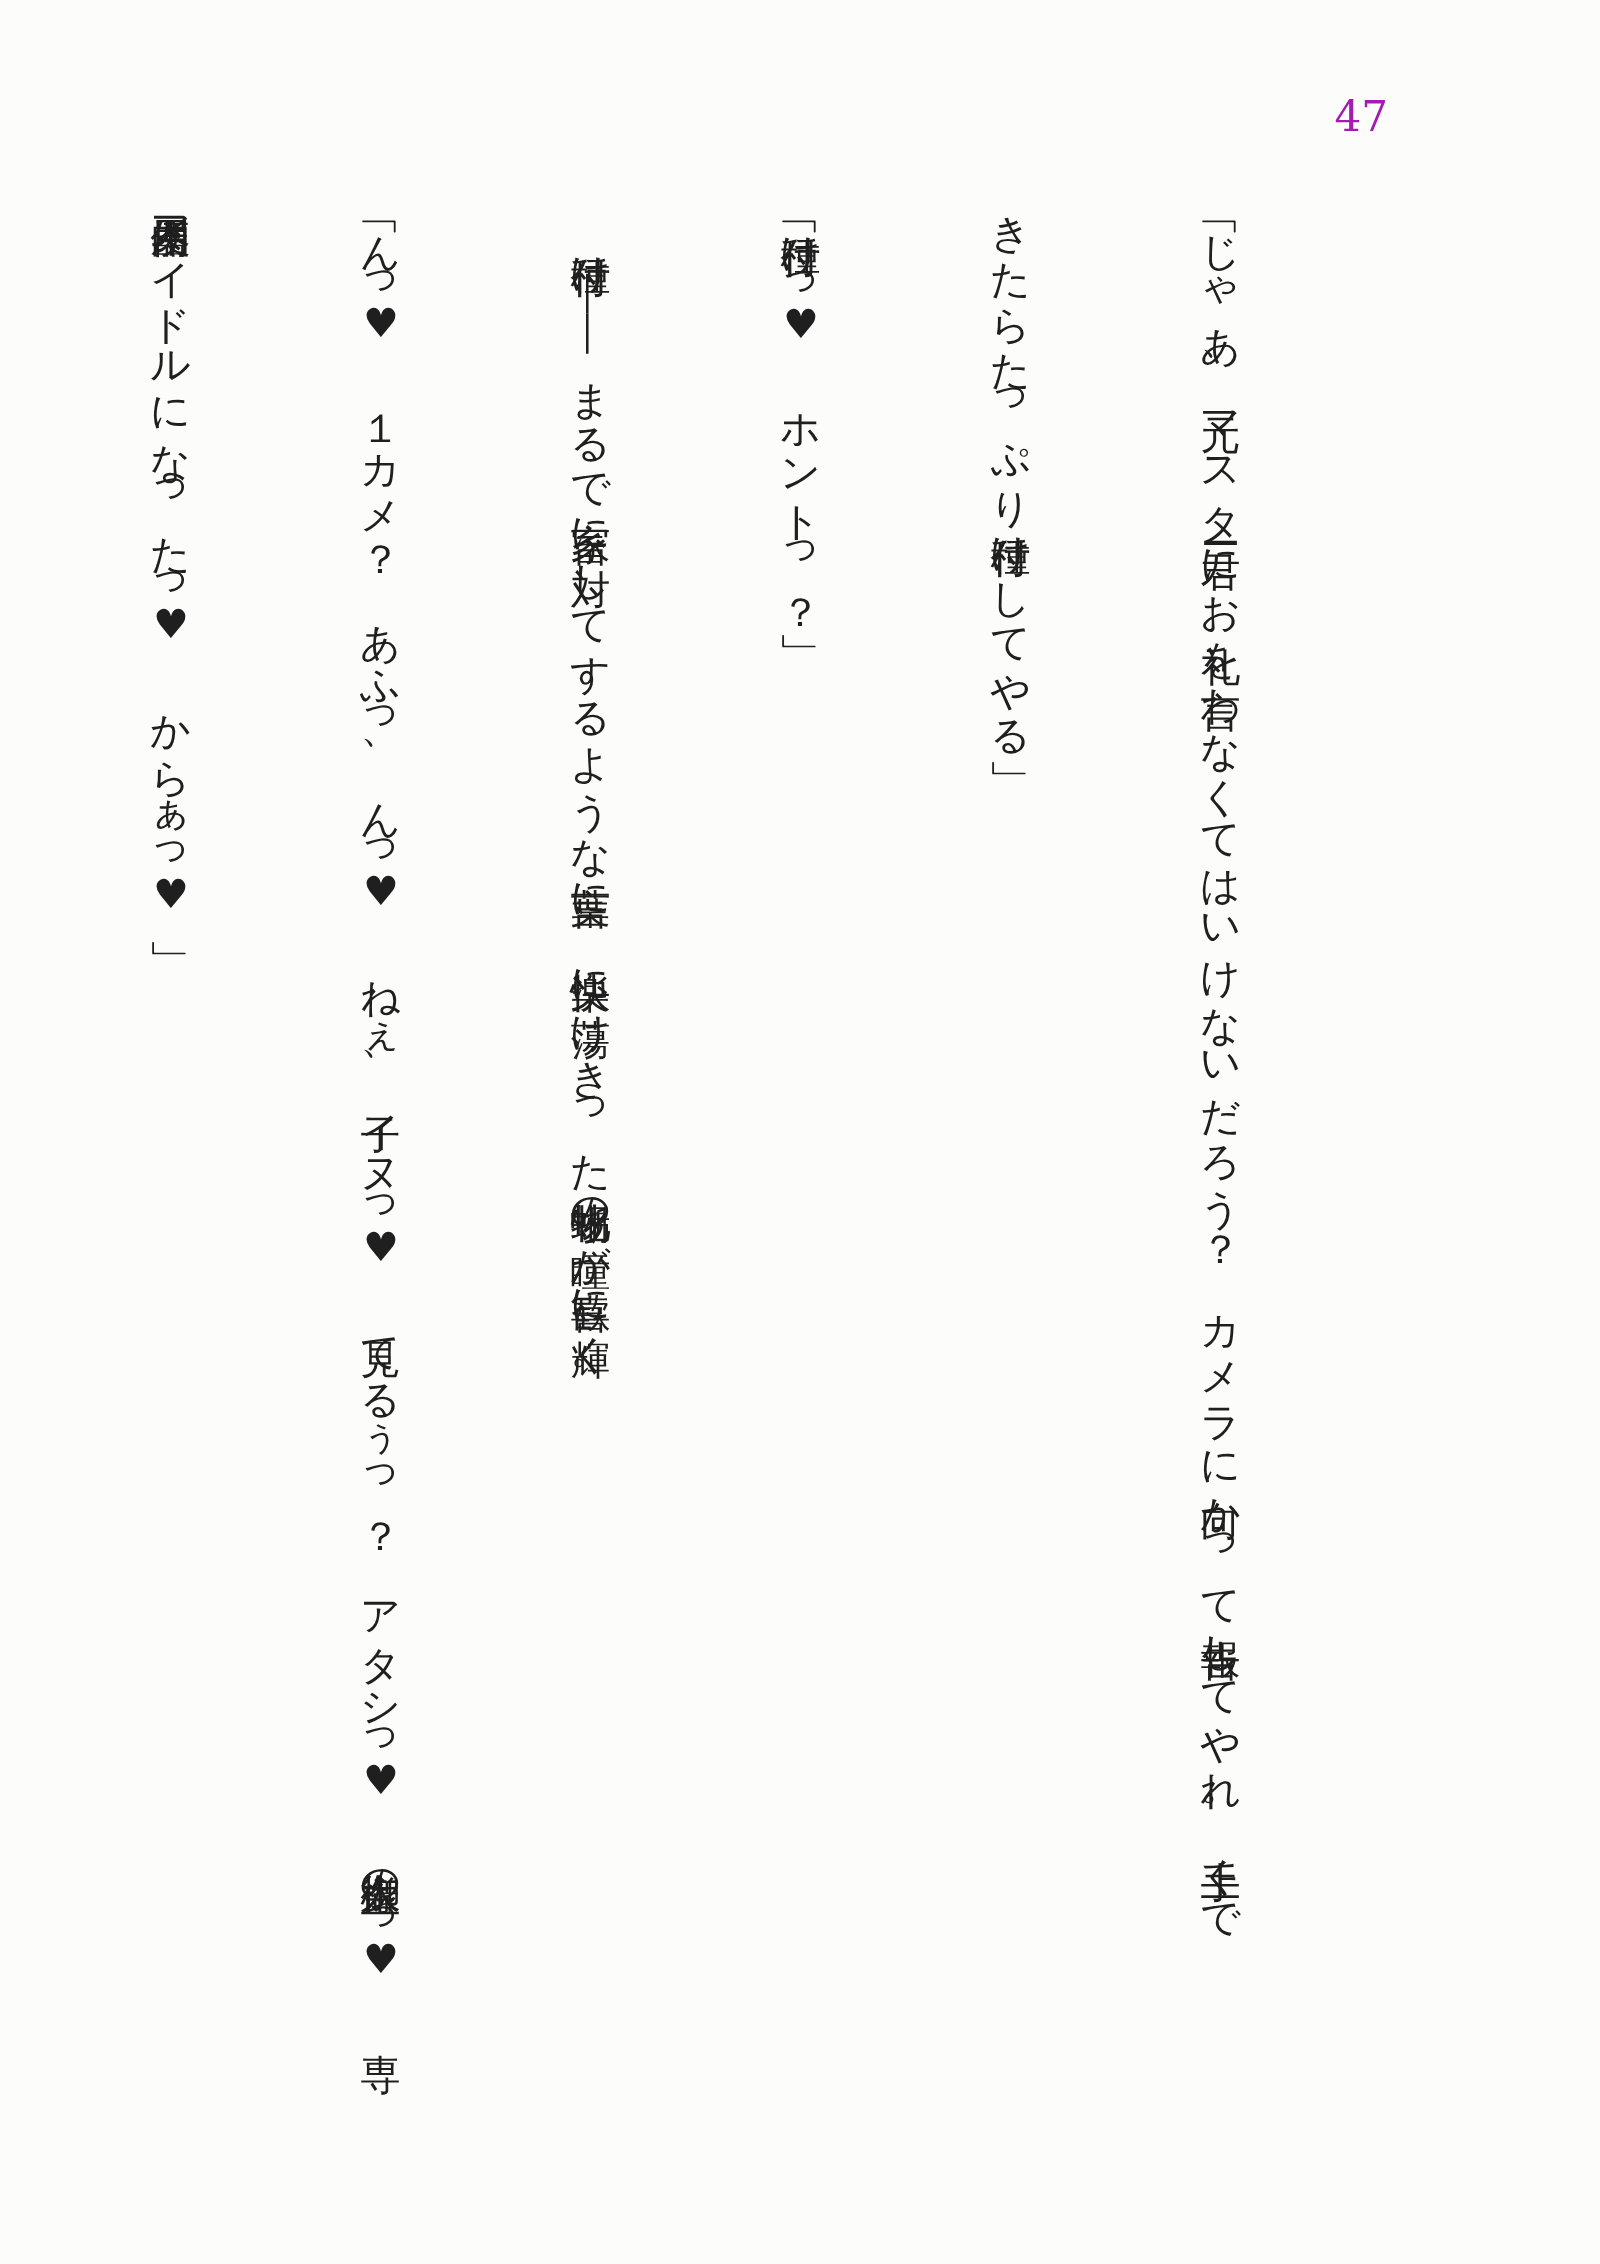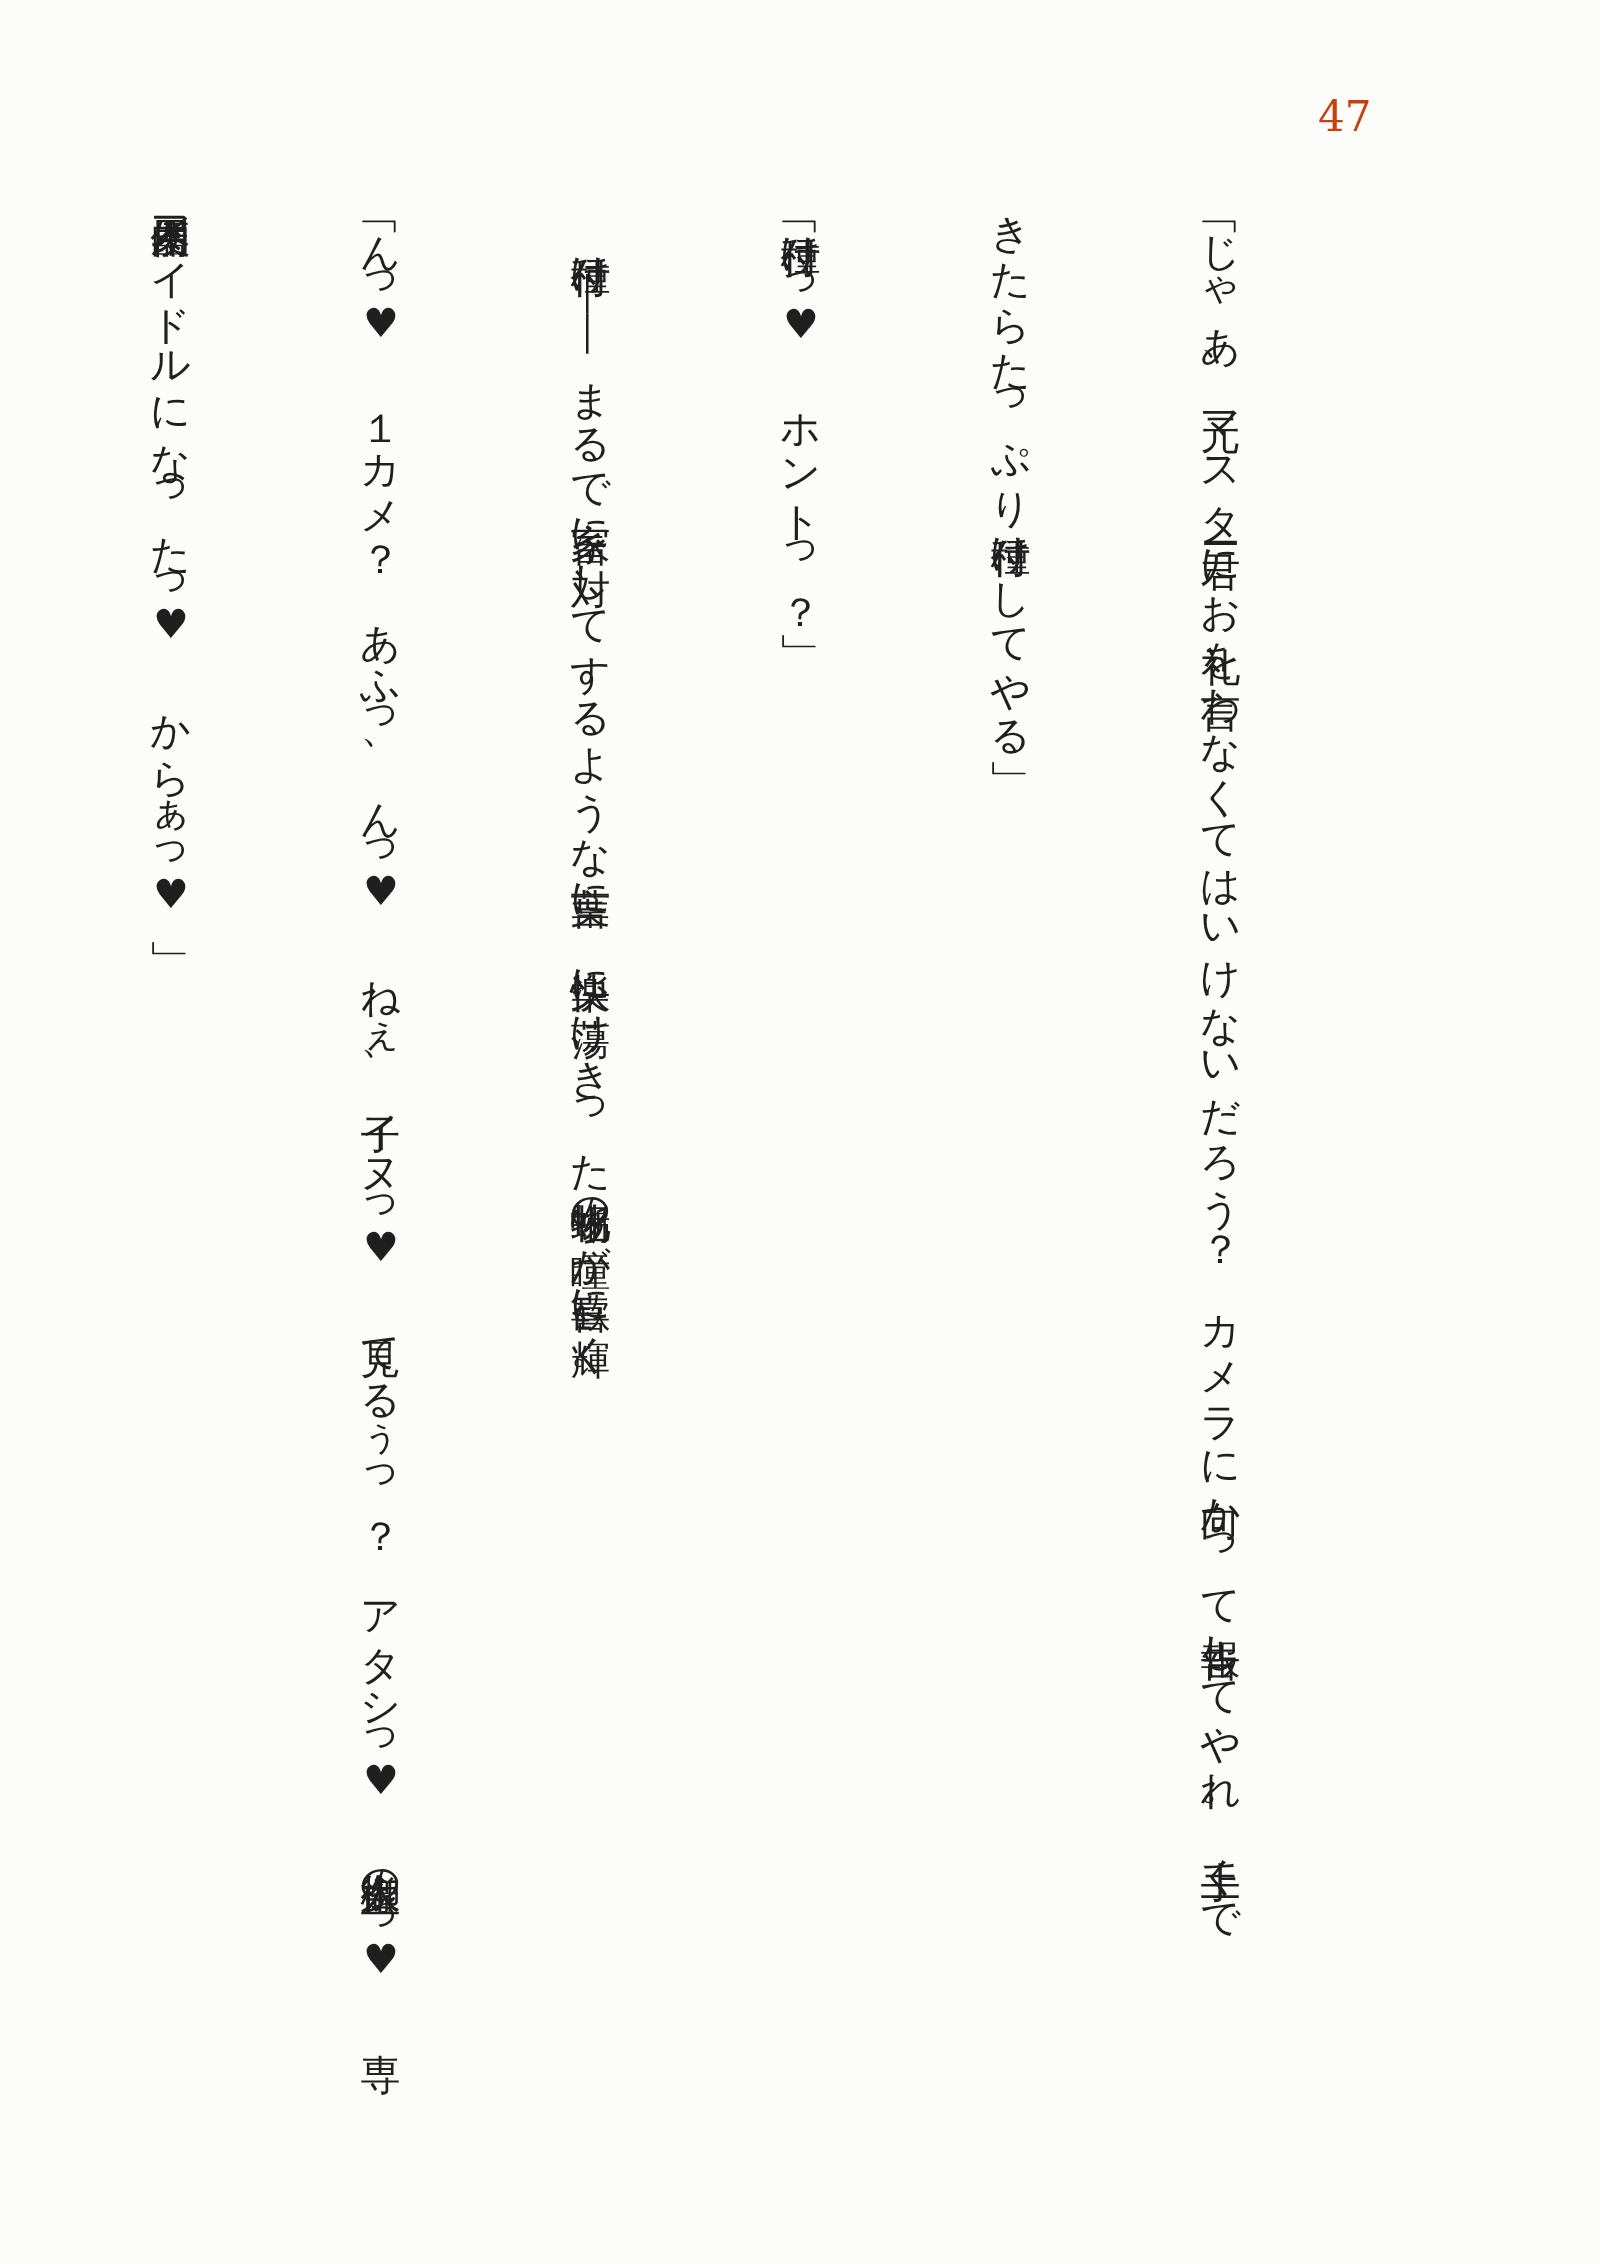--- a/index.html
+++ b/index.html
@@ -16,24 +16,24 @@
     height: 2264px;
     background: #fcfcfa;
     color: #1f1f1f;
     font-family: "DejaVu Serif", "Liberation Serif", serif;
   }
   .page-number {
     position: absolute;
     top: 96px;
     left: 1318px;
     width: 70px;
-    text-align: left;
+    text-align: right;
     font-size: 42px;
     line-height: 1;
-    color: #c2410c;
+    color: #a21caf;
   }
   .text-block {
     position: absolute;
     top: 188px;
     right: 204px;
     height: 2040px;
     writing-mode: vertical-rl;
     text-orientation: mixed;
     font-size: 40px;
     line-height: 70px;

